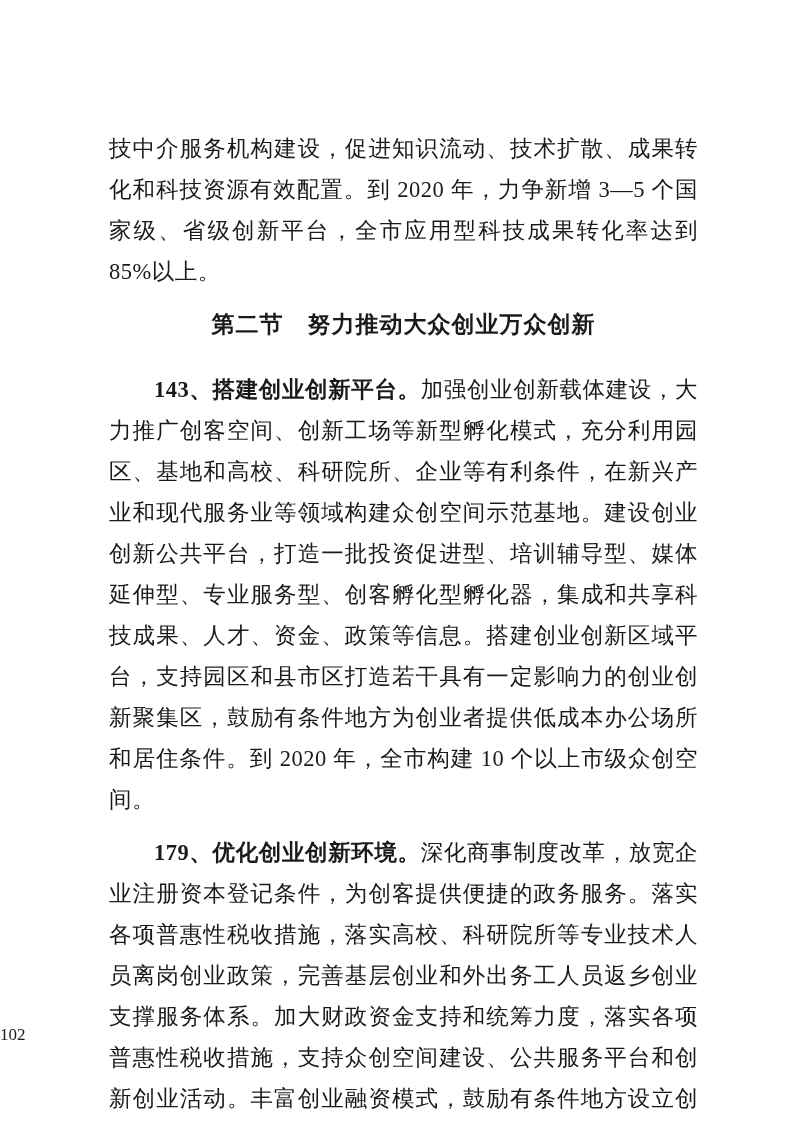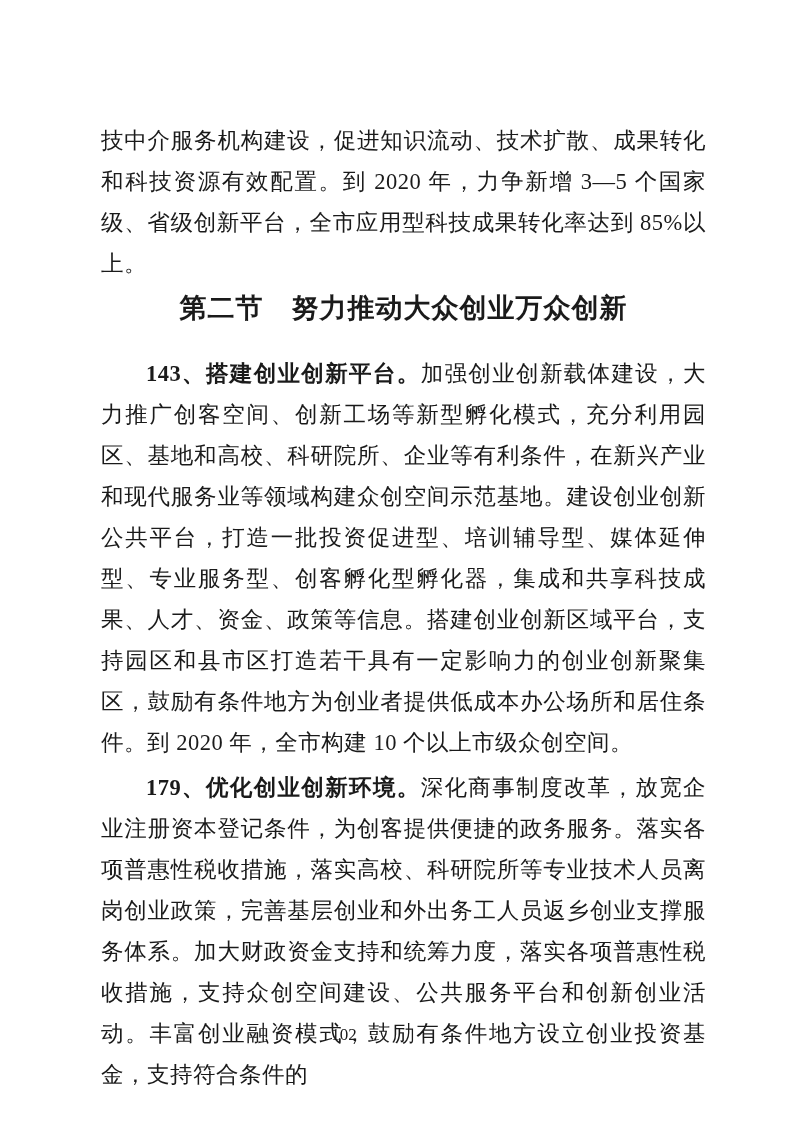--- a/index.html
+++ b/index.html
@@ -20,43 +20,42 @@
     position: absolute;
     top: 116px;
     left: 97px;
     width: 613px;
   }
   .body-para {
     font-size: 22.5px;
     line-height: 41px;
     text-align: justify;
     text-justify: inter-ideograph;
-    margin: 4px;
+    margin: 12px;
     letter-spacing: 0.5px;
   }
   .body-para.indented {
     text-indent: 2em;
   }
   .lead-bold {
     font-weight: bold;
   }
   .section-heading {
-    font-size: 27px;
+    font-size: 23px;
     line-height: 41px;
     font-weight: bold;
     text-align: center;
     margin: 2px 0 24px 0;
     letter-spacing: 1px;
   }
   .footer-pagenum {
     position: absolute;
     top: 1024px;
     left: 0;
     width: 688px;
-    text-align: center;
     font-size: 17px;
     line-height: 22px;
     color: #1a1a1a;
   }
 </style>
 </head>
 <body>
 
 <div class="page">
   <div class="content">

